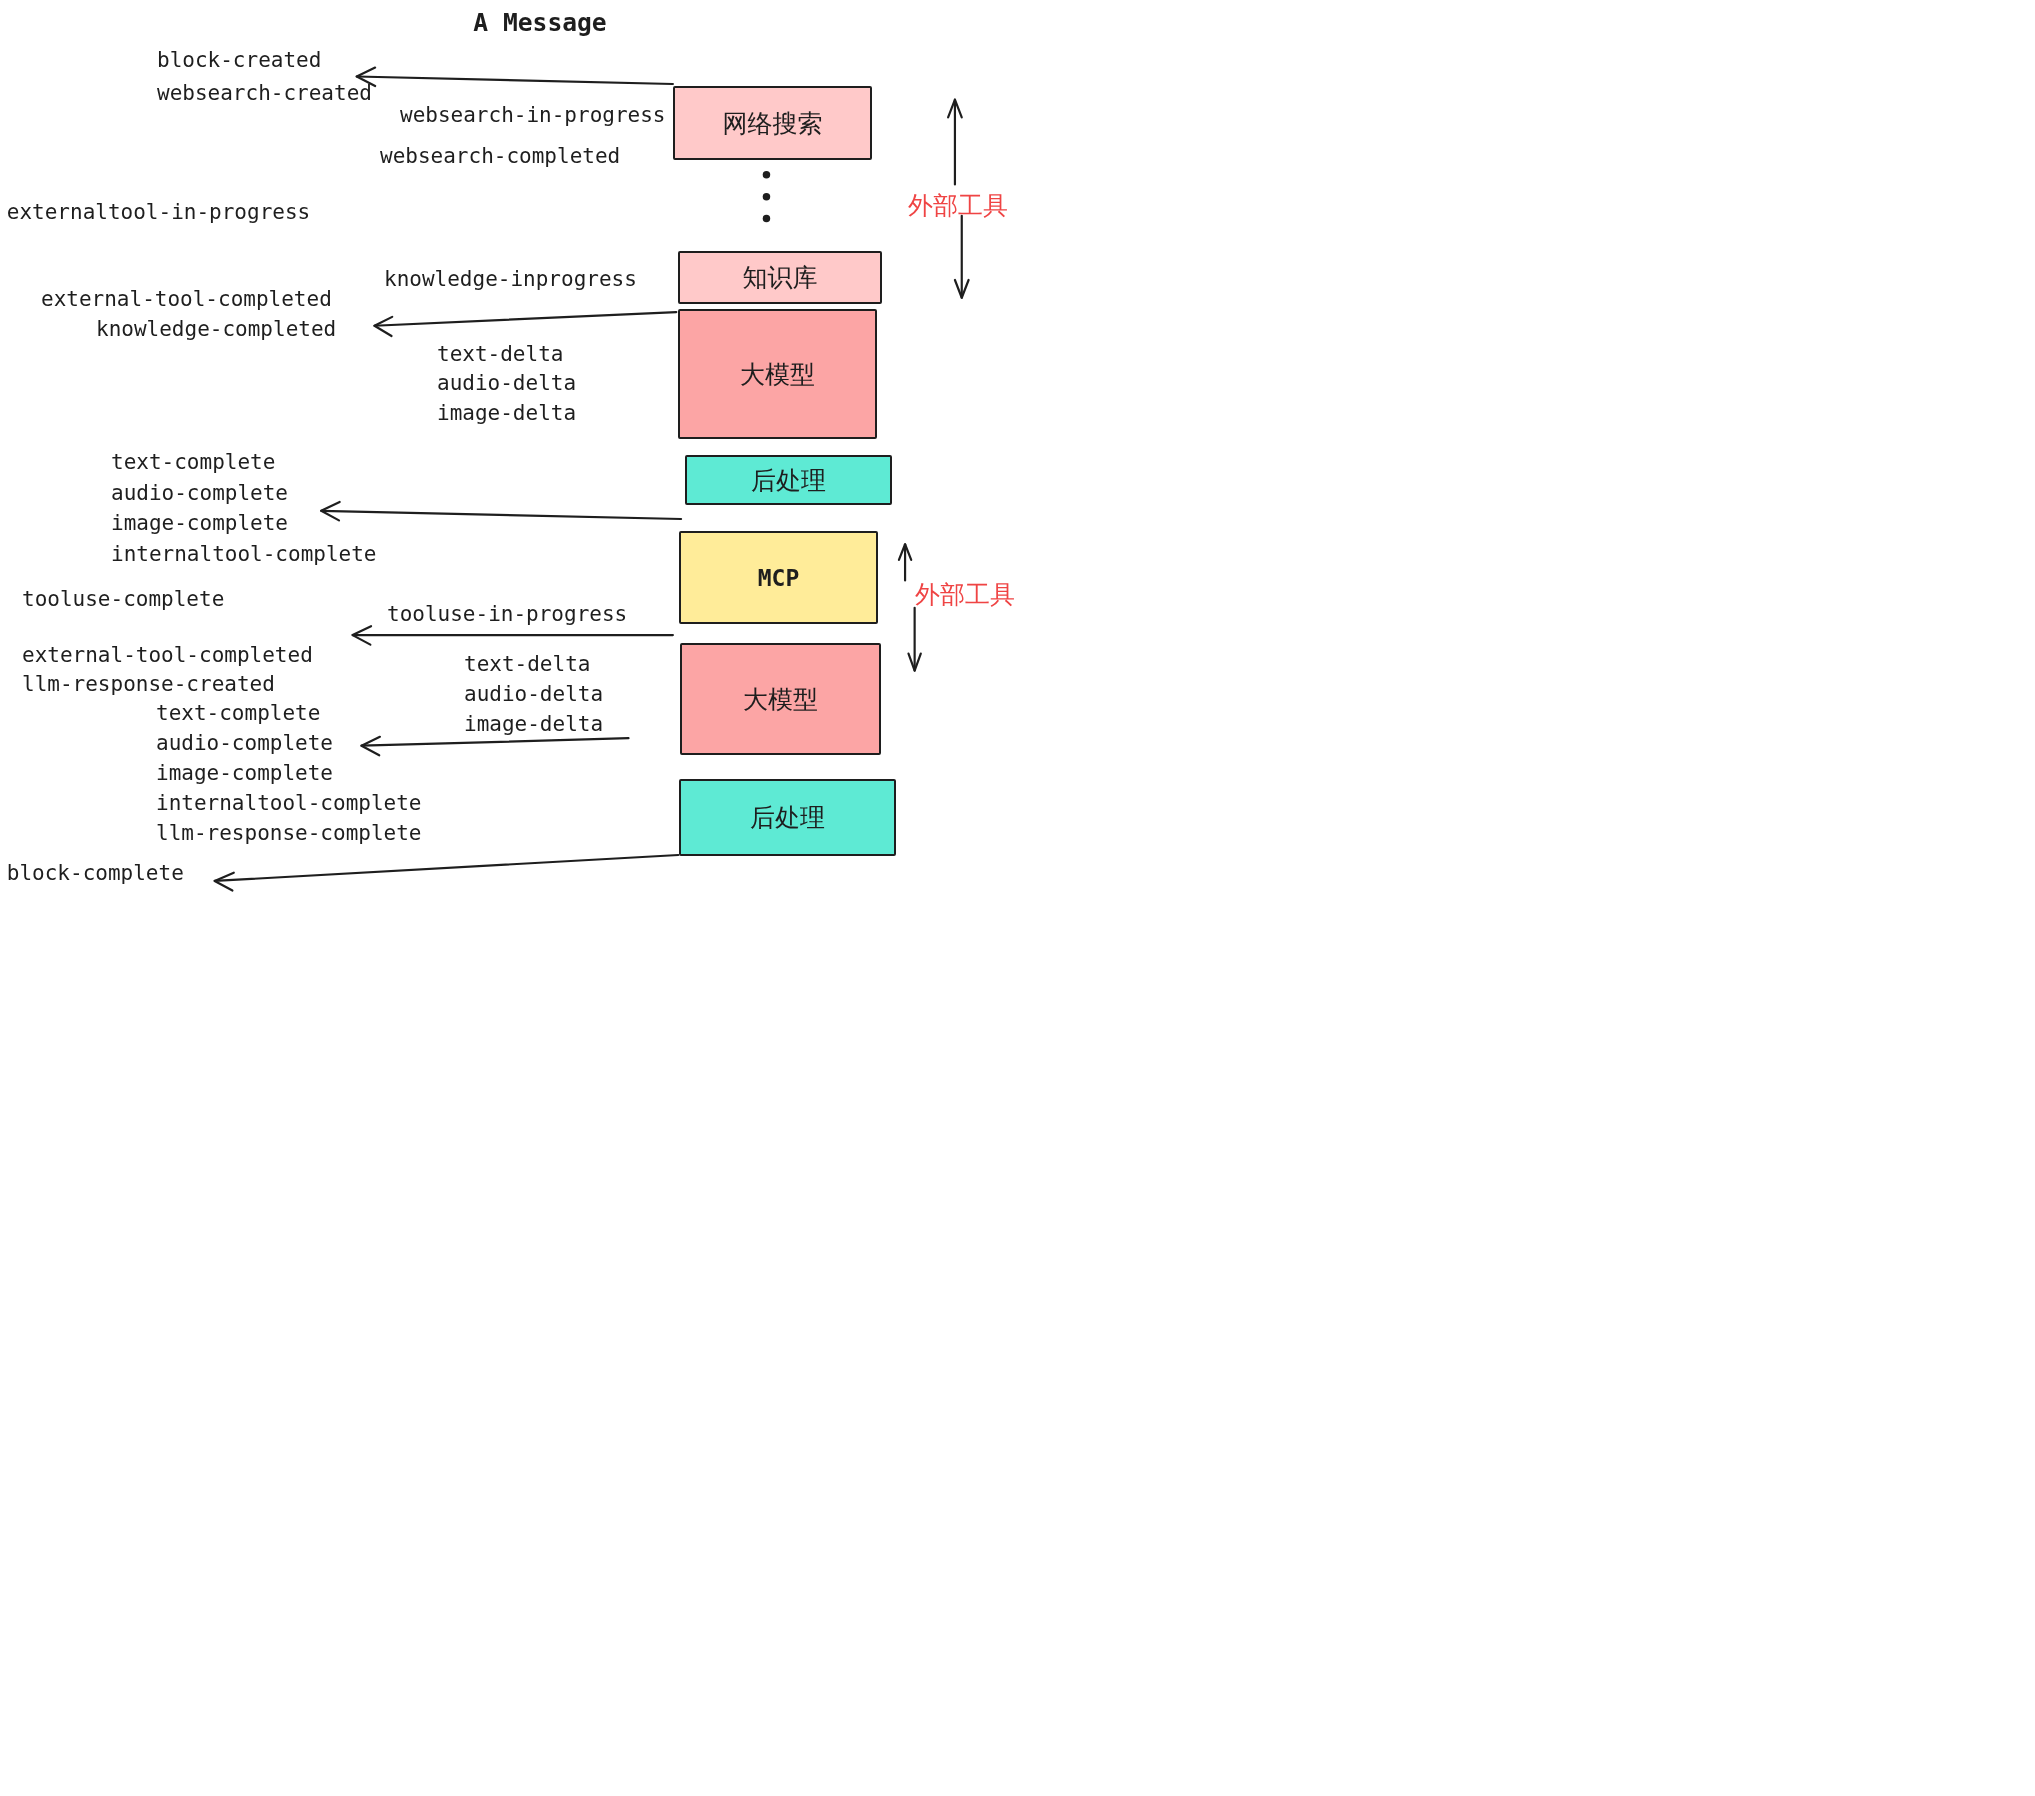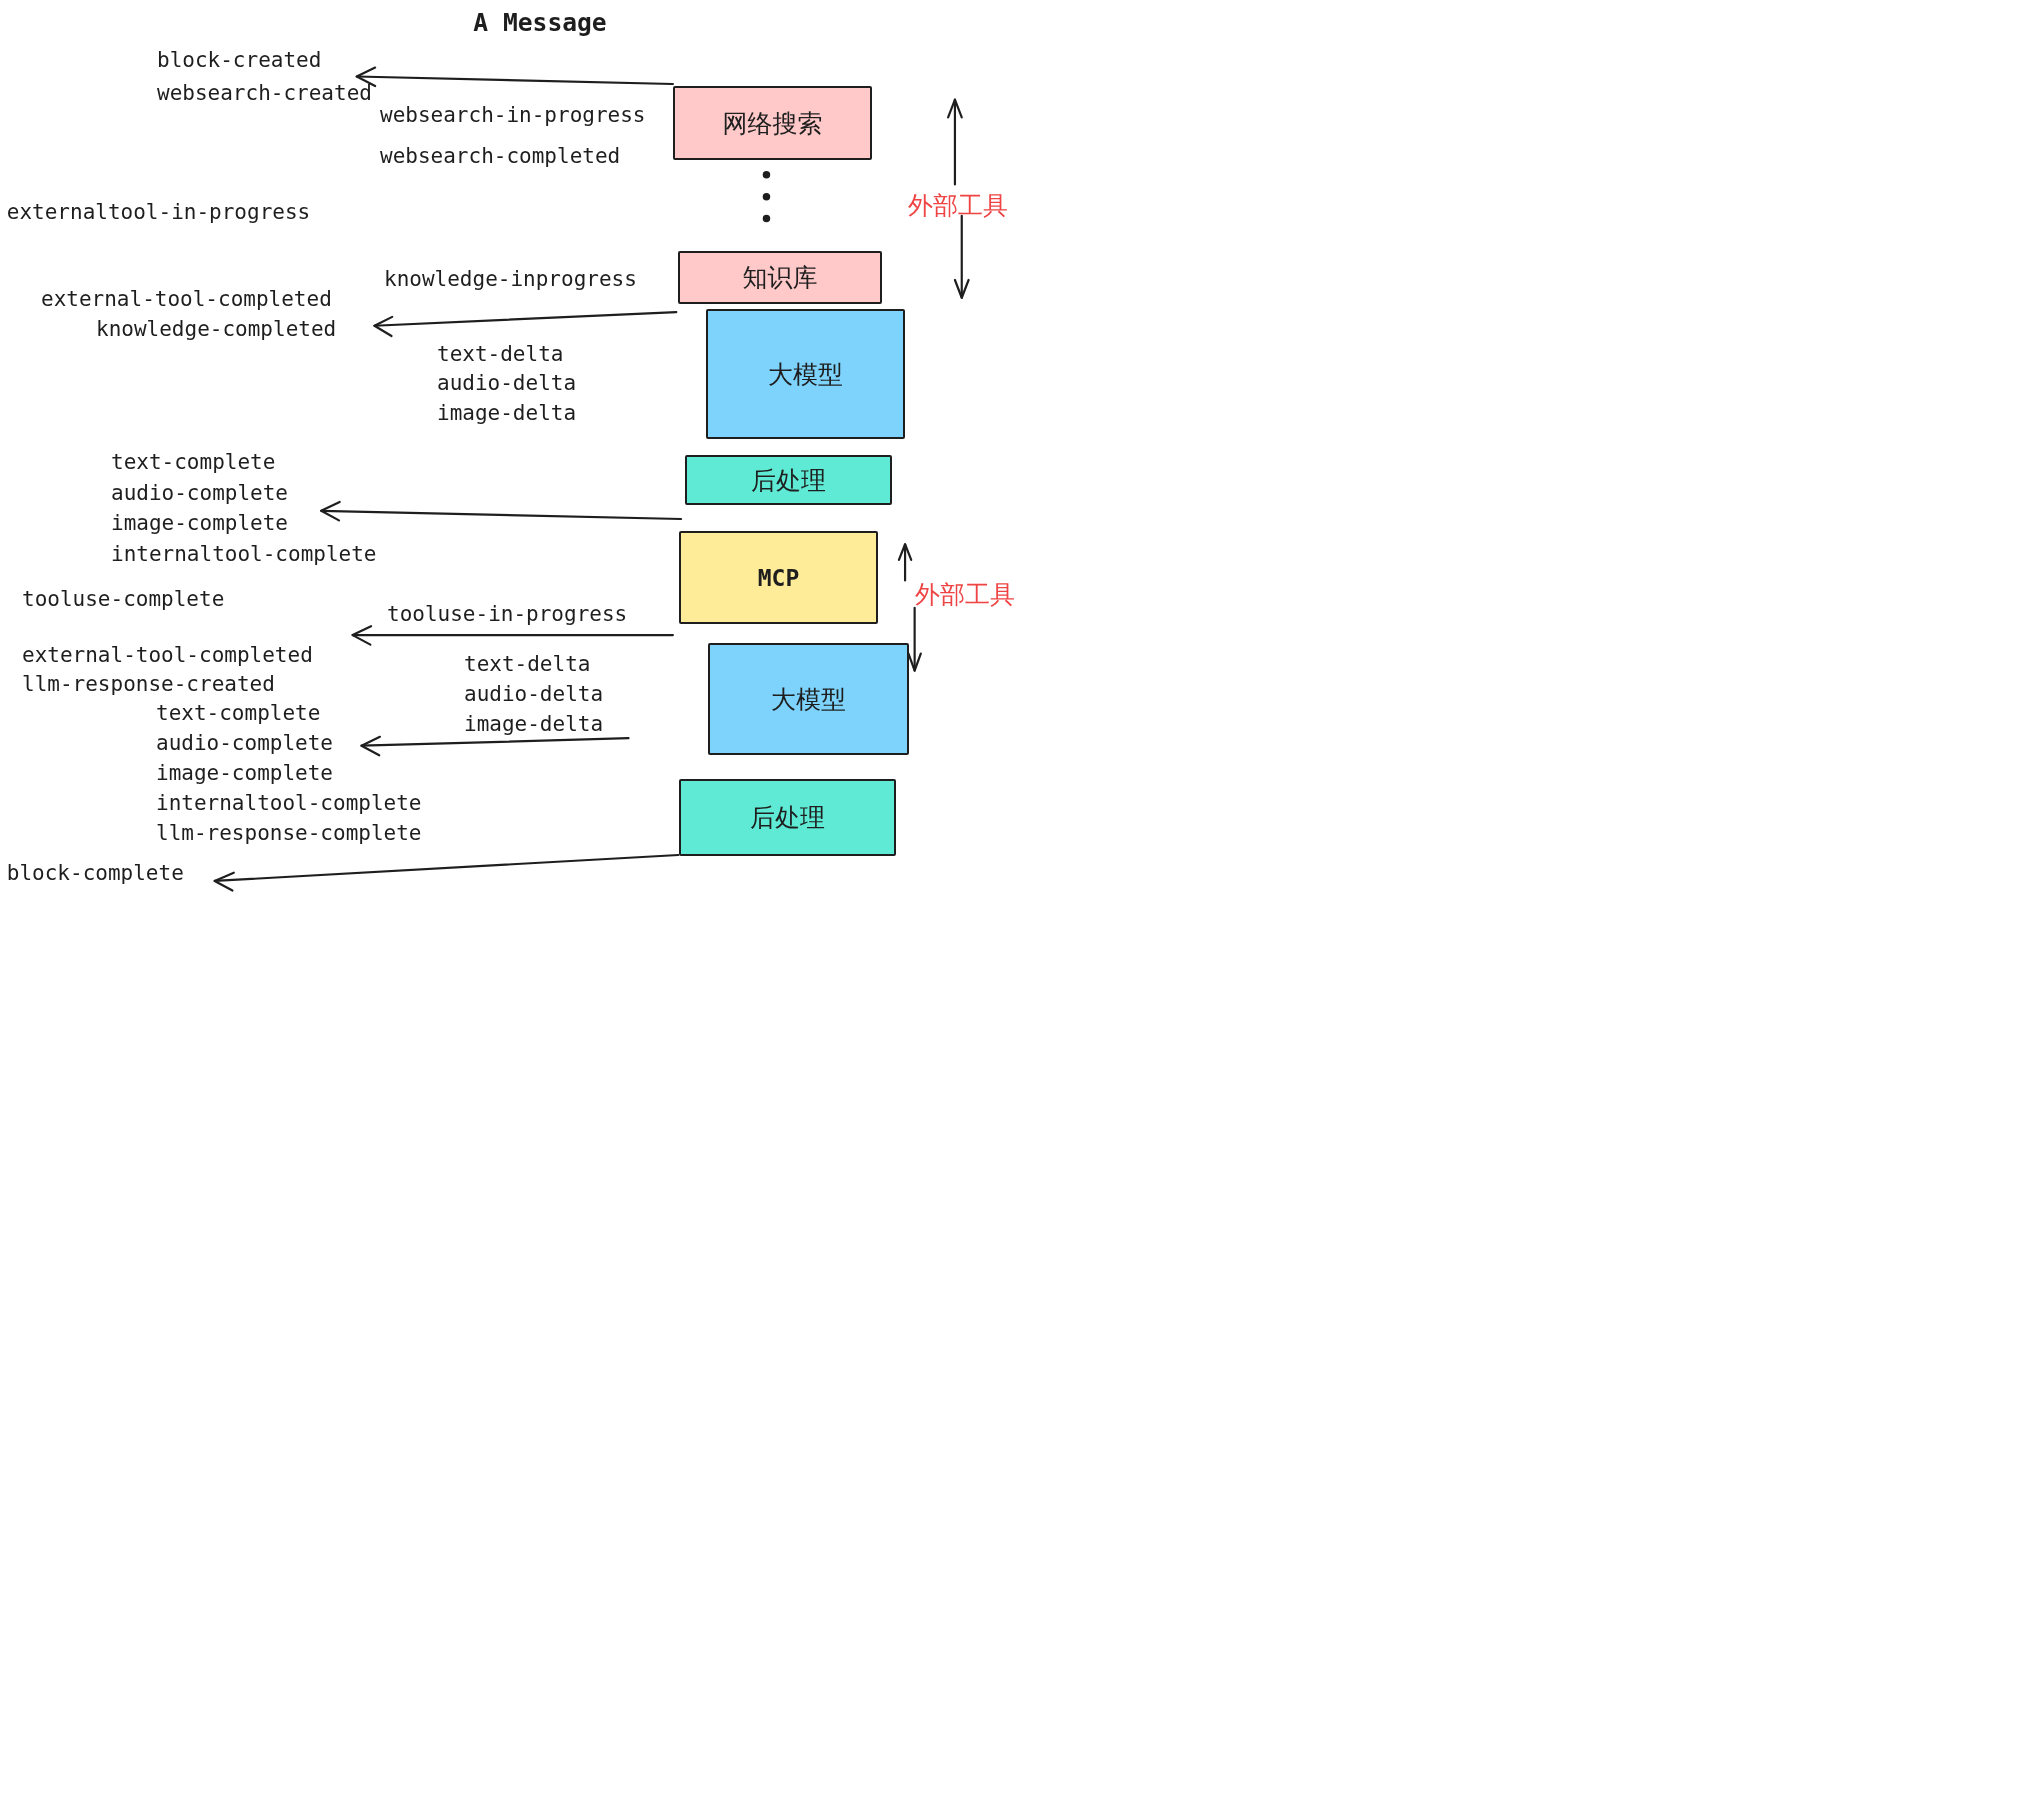--- a/index.html
+++ b/index.html
@@ -6,21 +6,21 @@
   #canvas{position:relative;width:1018px;height:898px;background:#ffffff;overflow:hidden;
           font-family:"DejaVu Sans Mono",monospace;color:#1e1e1e;text-align:center;}
   .title{position:absolute;left:540px;top:8.2px;transform:translateX(-50%);
          font-size:24.6px;font-weight:bold;white-space:nowrap;}
   .evt{position:absolute;font-size:21px;line-height:1.1;white-space:nowrap;color:#1e1e1e;}
   .box{position:absolute;border:2.4px solid #1e1e1e;border-radius:2px;box-sizing:border-box;
        display:flex;align-items:center;justify-content:center;}
   .box span{font-family:"DejaVu Sans","Liberation Sans",sans-serif;font-size:25px;color:#1e1e1e;}
   .box.mono span{font-family:"DejaVu Sans Mono",monospace;font-size:23px;font-weight:bold;}
   .pink{background:#ffc9c9;}
-  .green{background:#7dd3fc;margin-left:28px;}
+  .green{background:#fca5a5;}
   .yellow{background:#ffec99;}
   .white{background:#5eead4;}
   .side{position:absolute;font-family:"DejaVu Sans","Liberation Sans",sans-serif;
         font-size:25px;white-space:nowrap;color:#ef4444;}
   svg{position:absolute;left:0;top:0;}
   .stroke{stroke:#1e1e1e;stroke-width:3.2;fill:none;stroke-linecap:round;stroke-linejoin:round;}
   .dot{fill:#1e1e1e;stroke:none;}
 </style>
 </head>
 <body>
@@ -81,21 +81,21 @@
       <circle class="dot" cx="1122" cy="256" r="5.5"></circle>
       <circle class="dot" cx="1122" cy="288" r="5.5"></circle>
       <circle class="dot" cx="1122" cy="320" r="5.5"></circle>
     </g>
   </svg>
 
   <div class="title">A Message</div>
 
   <div class="evt" style="left:157px;top:49px">block-created</div>
   <div class="evt" style="left:157px;top:82px">websearch-created</div>
-  <div class="evt" style="left:380px;top:104px">websearch-in-progress</div>
+  <div class="evt" style="left:400px;top:104px">websearch-in-progress</div>
   <div class="evt" style="left:380px;top:145px">websearch-completed</div>
   <div class="evt" style="left:6.8px;top:201px">externaltool-in-progress</div>
   <div class="evt" style="left:384px;top:268px">knowledge-inprogress</div>
   <div class="evt" style="left:41px;top:288px">external-tool-completed</div>
   <div class="evt" style="left:96px;top:318px">knowledge-completed</div>
   <div class="evt" style="left:437px;top:343px">text-delta</div>
   <div class="evt" style="left:437px;top:372px">audio-delta</div>
   <div class="evt" style="left:437px;top:402px">image-delta</div>
   <div class="evt" style="left:111px;top:451px">text-complete</div>
   <div class="evt" style="left:111px;top:482px">audio-complete</div>

